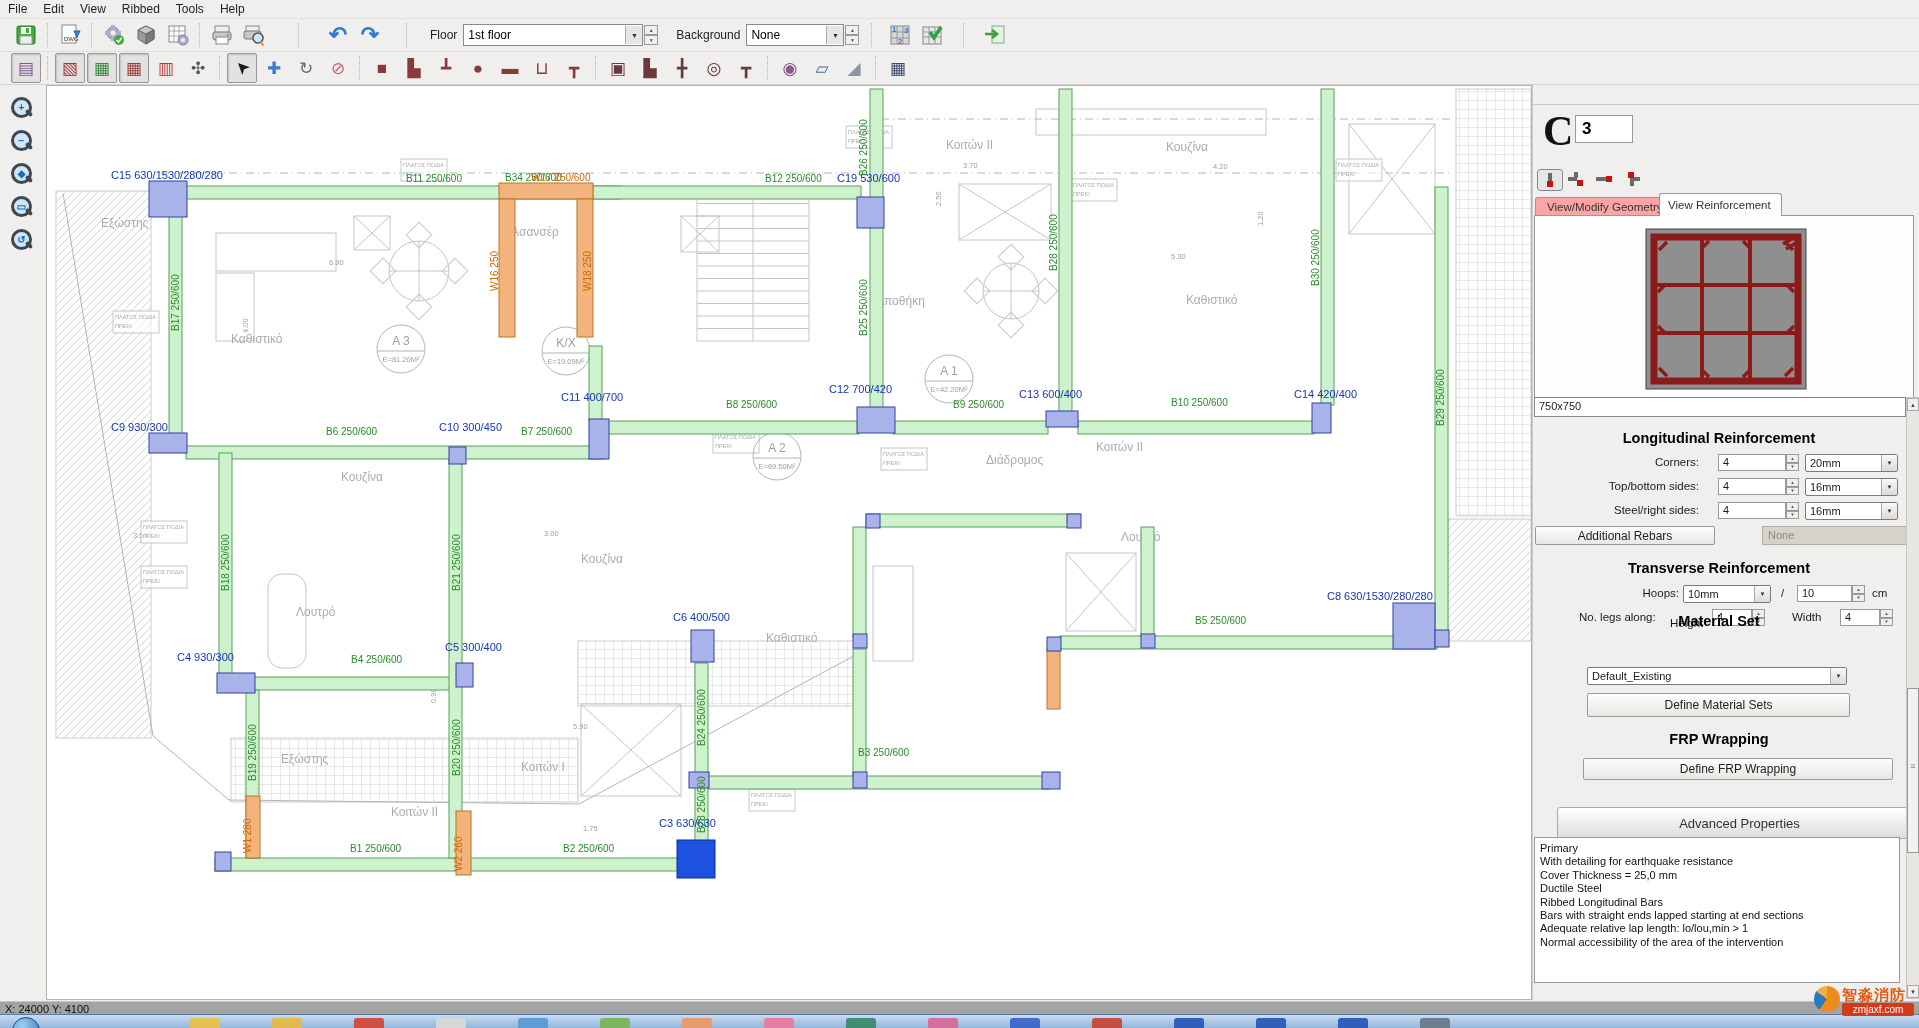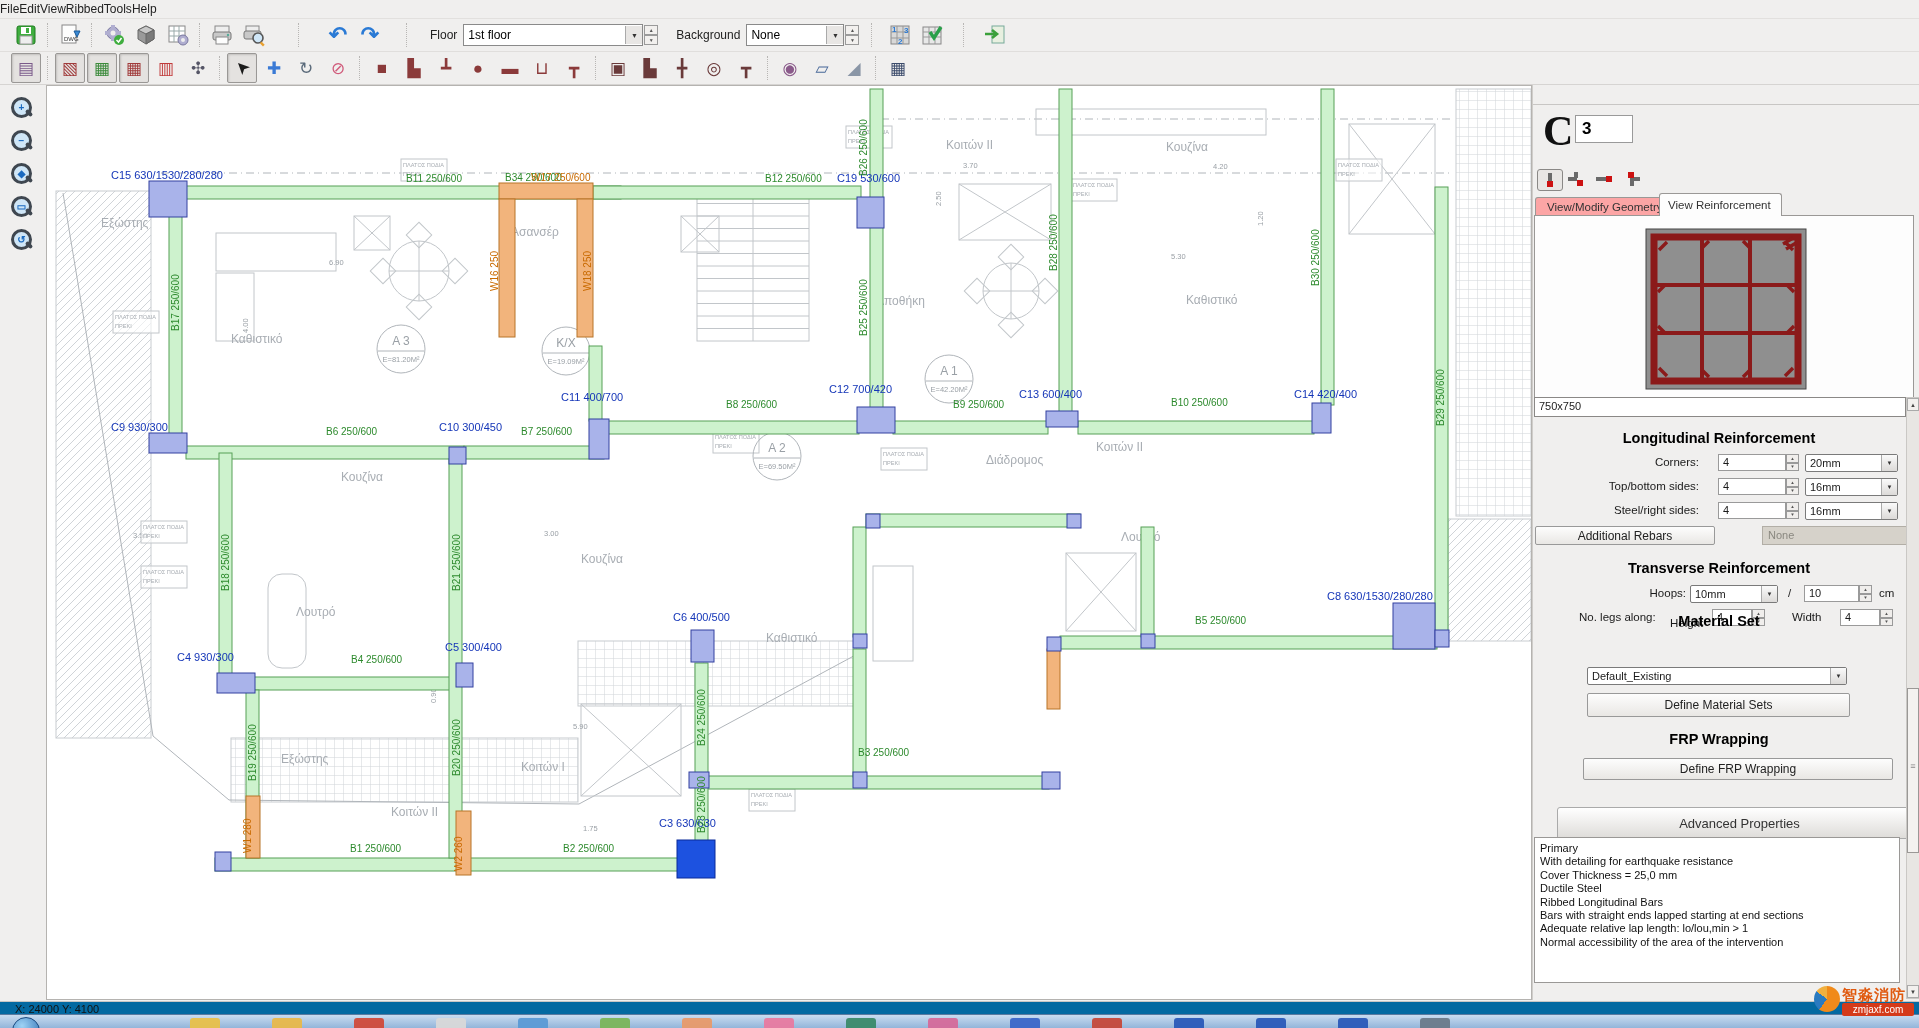--- a/index.html
+++ b/index.html
@@ -1,19 +1,19 @@
 <!DOCTYPE html>
 <html><head>
 <meta charset="utf-8">
 <style>
   html,body{margin:0;padding:0;background:#888;}
   .app{position:relative;width:1919px;height:1028px;background:#f0efee;font-family:"Liberation Sans",sans-serif;overflow:hidden;user-select:none;}
   
   .menubar{position:absolute;left:0;top:0;width:100%;height:18px;background:#f0efee;border-bottom:1px solid #e2e0de;font-size:12px;color:#222;}
-  .menubar .mi{display:inline-block;padding:2px 0;}
+  .menubar .mi{display:inline-block;padding:2px 8px;}
   
   .tb1{position:absolute;left:0;top:19px;width:100%;height:32px;background:#f0efee;border-bottom:1px solid #e0dedc;display:flex;align-items:center;}
   .tb2{position:absolute;left:0;top:52px;width:100%;height:32px;background:#f0efee;border-bottom:1px solid #d6d4d2;display:flex;align-items:center;}
   .sep{width:1px;height:24px;border-left:1px dotted #b8b6b4;margin:0 5px;}
   .tbtn{width:28px;height:28px;display:flex;align-items:center;justify-content:center;margin:0 1px;border:1px solid transparent;border-radius:2px;}
   .tbtn.pressed{border:1px solid #9a9896;background:#e4e2e0;box-shadow:inset 1px 1px 2px rgba(0,0,0,.15);}
   .tbtn svg{display:block;}
   .g2{width:24px;height:24px;display:flex;align-items:center;justify-content:center;font-size:17px;line-height:1;}
   .lbl{font-size:12px;color:#222;margin:0 6px 0 10px;}
   .combo{height:20px;background:#fff;border:1px solid #8a8a8a;display:flex;align-items:center;font-size:12px;position:relative;}
@@ -56,21 +56,21 @@
   .dd .ca{width:15px;align-self:stretch;background:linear-gradient(#fafafa,#dcdad8);border-left:1px solid #aaa;display:flex;align-items:center;justify-content:center;font-size:6px;color:#333;}
   .pbtn{position:absolute;background:linear-gradient(#fdfdfd,#e9e7e4);border:1px solid #999;border-radius:2px;font-size:12px;color:#222;display:flex;align-items:center;justify-content:center;box-sizing:border-box;}
   .disfield{position:absolute;background:#d6d2ca;border:1px solid #b2aea6;font-size:11px;color:#8a8880;padding:2px 5px;box-sizing:border-box;}
   .advbar{position:absolute;left:2px;top:722px;width:363px;height:30px;background:linear-gradient(#ffffff,#dedcd9);border:1px solid #aaa;border-radius:3px 3px 0 0;font-size:13px;color:#333;display:flex;align-items:center;justify-content:center;margin-left:22px;}
   .advtext{position:absolute;left:1px;top:752px;width:366px;height:146px;background:#fff;border:1px solid #9a9896;box-sizing:border-box;font-size:11px;color:#111;padding:4px 5px;line-height:13.4px;}
   .vsb{position:absolute;left:373px;top:312px;width:14px;height:602px;background:#e8e6e3;border:1px solid #cac8c5;box-sizing:border-box;}
   .vsb .ar{position:absolute;left:0;width:12px;height:13px;background:#f2f0ee;border:1px solid #aaa;font-size:6px;color:#444;display:flex;align-items:center;justify-content:center;box-sizing:border-box;}
   .vsb .th{position:absolute;left:0;top:290px;width:12px;height:165px;background:#f4f2f0;border:1px solid #9a9896;box-sizing:border-box;}
   .vsb .th:after{content:"≡";display:block;text-align:center;font-size:9px;color:#888;margin-top:72px;}
   
-  .status{position:absolute;left:0;top:1001px;width:100%;height:13px;background:#0369a1;border-top:1px solid #c8c6c4;font-size:11px;color:#111;padding:1px 0 0 15px;box-sizing:border-box;}
+  .status{position:absolute;left:0;top:1001px;width:100%;height:13px;background:#a3a3a3;border-top:1px solid #c8c6c4;font-size:11px;color:#111;padding:1px 0 0 5px;box-sizing:border-box;}
   .taskbar{position:absolute;left:0;top:1014px;width:100%;height:14px;background:linear-gradient(#c9dcf0,#8fb2d8);border-top:1px solid #5a7aa0;}
   .orb{position:absolute;left:12px;top:2px;width:26px;height:26px;border-radius:50%;background:radial-gradient(circle at 35% 30%,#9fd3f5,#2a6ab0);border:1px solid #1a4a80;}
   .tico{position:absolute;top:3px;width:30px;height:24px;border-radius:3px;opacity:.95;}
   .wm{position:absolute;left:1812px;top:986px;width:107px;height:30px;z-index:5;}
   .wm .logo{position:absolute;left:2px;top:0px;width:26px;height:26px;border-radius:50%;background:conic-gradient(#f08a1a 0 60%,#2a7ac0 60% 85%,#f0b040 85%);}
   .wm .t1{position:absolute;left:30px;top:0px;font-size:15px;font-weight:bold;color:#e05a10;letter-spacing:1px;white-space:nowrap;}
   .wm .t2{position:absolute;left:30px;top:17px;width:72px;height:13px;background:#d43a1a;border-radius:2px;color:#fff;font-size:10px;text-align:center;line-height:13px;}
 </style>
 </head>
 <body>
@@ -640,21 +640,21 @@
         </span>
       <span class="dd" style="left:272px;top:0;width:93px">
           <span class="cv">16mm</span>
           <span class="ca">▼</span>
         </span>
     </div>
     <div class="pbtn" style="left:2px;top:441px;width:180px;height:19px">Additional Rebars</div>
     <div class="disfield" style="left:229px;top:441px;width:148px;height:19px">None</div>
 
     <div class="h1g" style="top:475px">Transverse Reinforcement</div>
-    <div class="frow" style="left:12px;top:500px;width:372px">
+    <div class="frow" style="left:5px;top:500px;width:372px">
       <span style="position:absolute;right:231px;top:2px">Hoops:</span>
       <span class="dd" style="left:145px;top:0;width:88px">
           <span class="cv">10mm</span>
           <span class="ca">▼</span>
         </span>
       <span style="position:absolute;left:243px;top:2px">/</span>
       <span class="numbox" style="left:259px;top:0;width:55px">10</span>
       <span class="spin2" style="left:314px;top:0">
           <div>▲</div>
           <div>▼</div>

